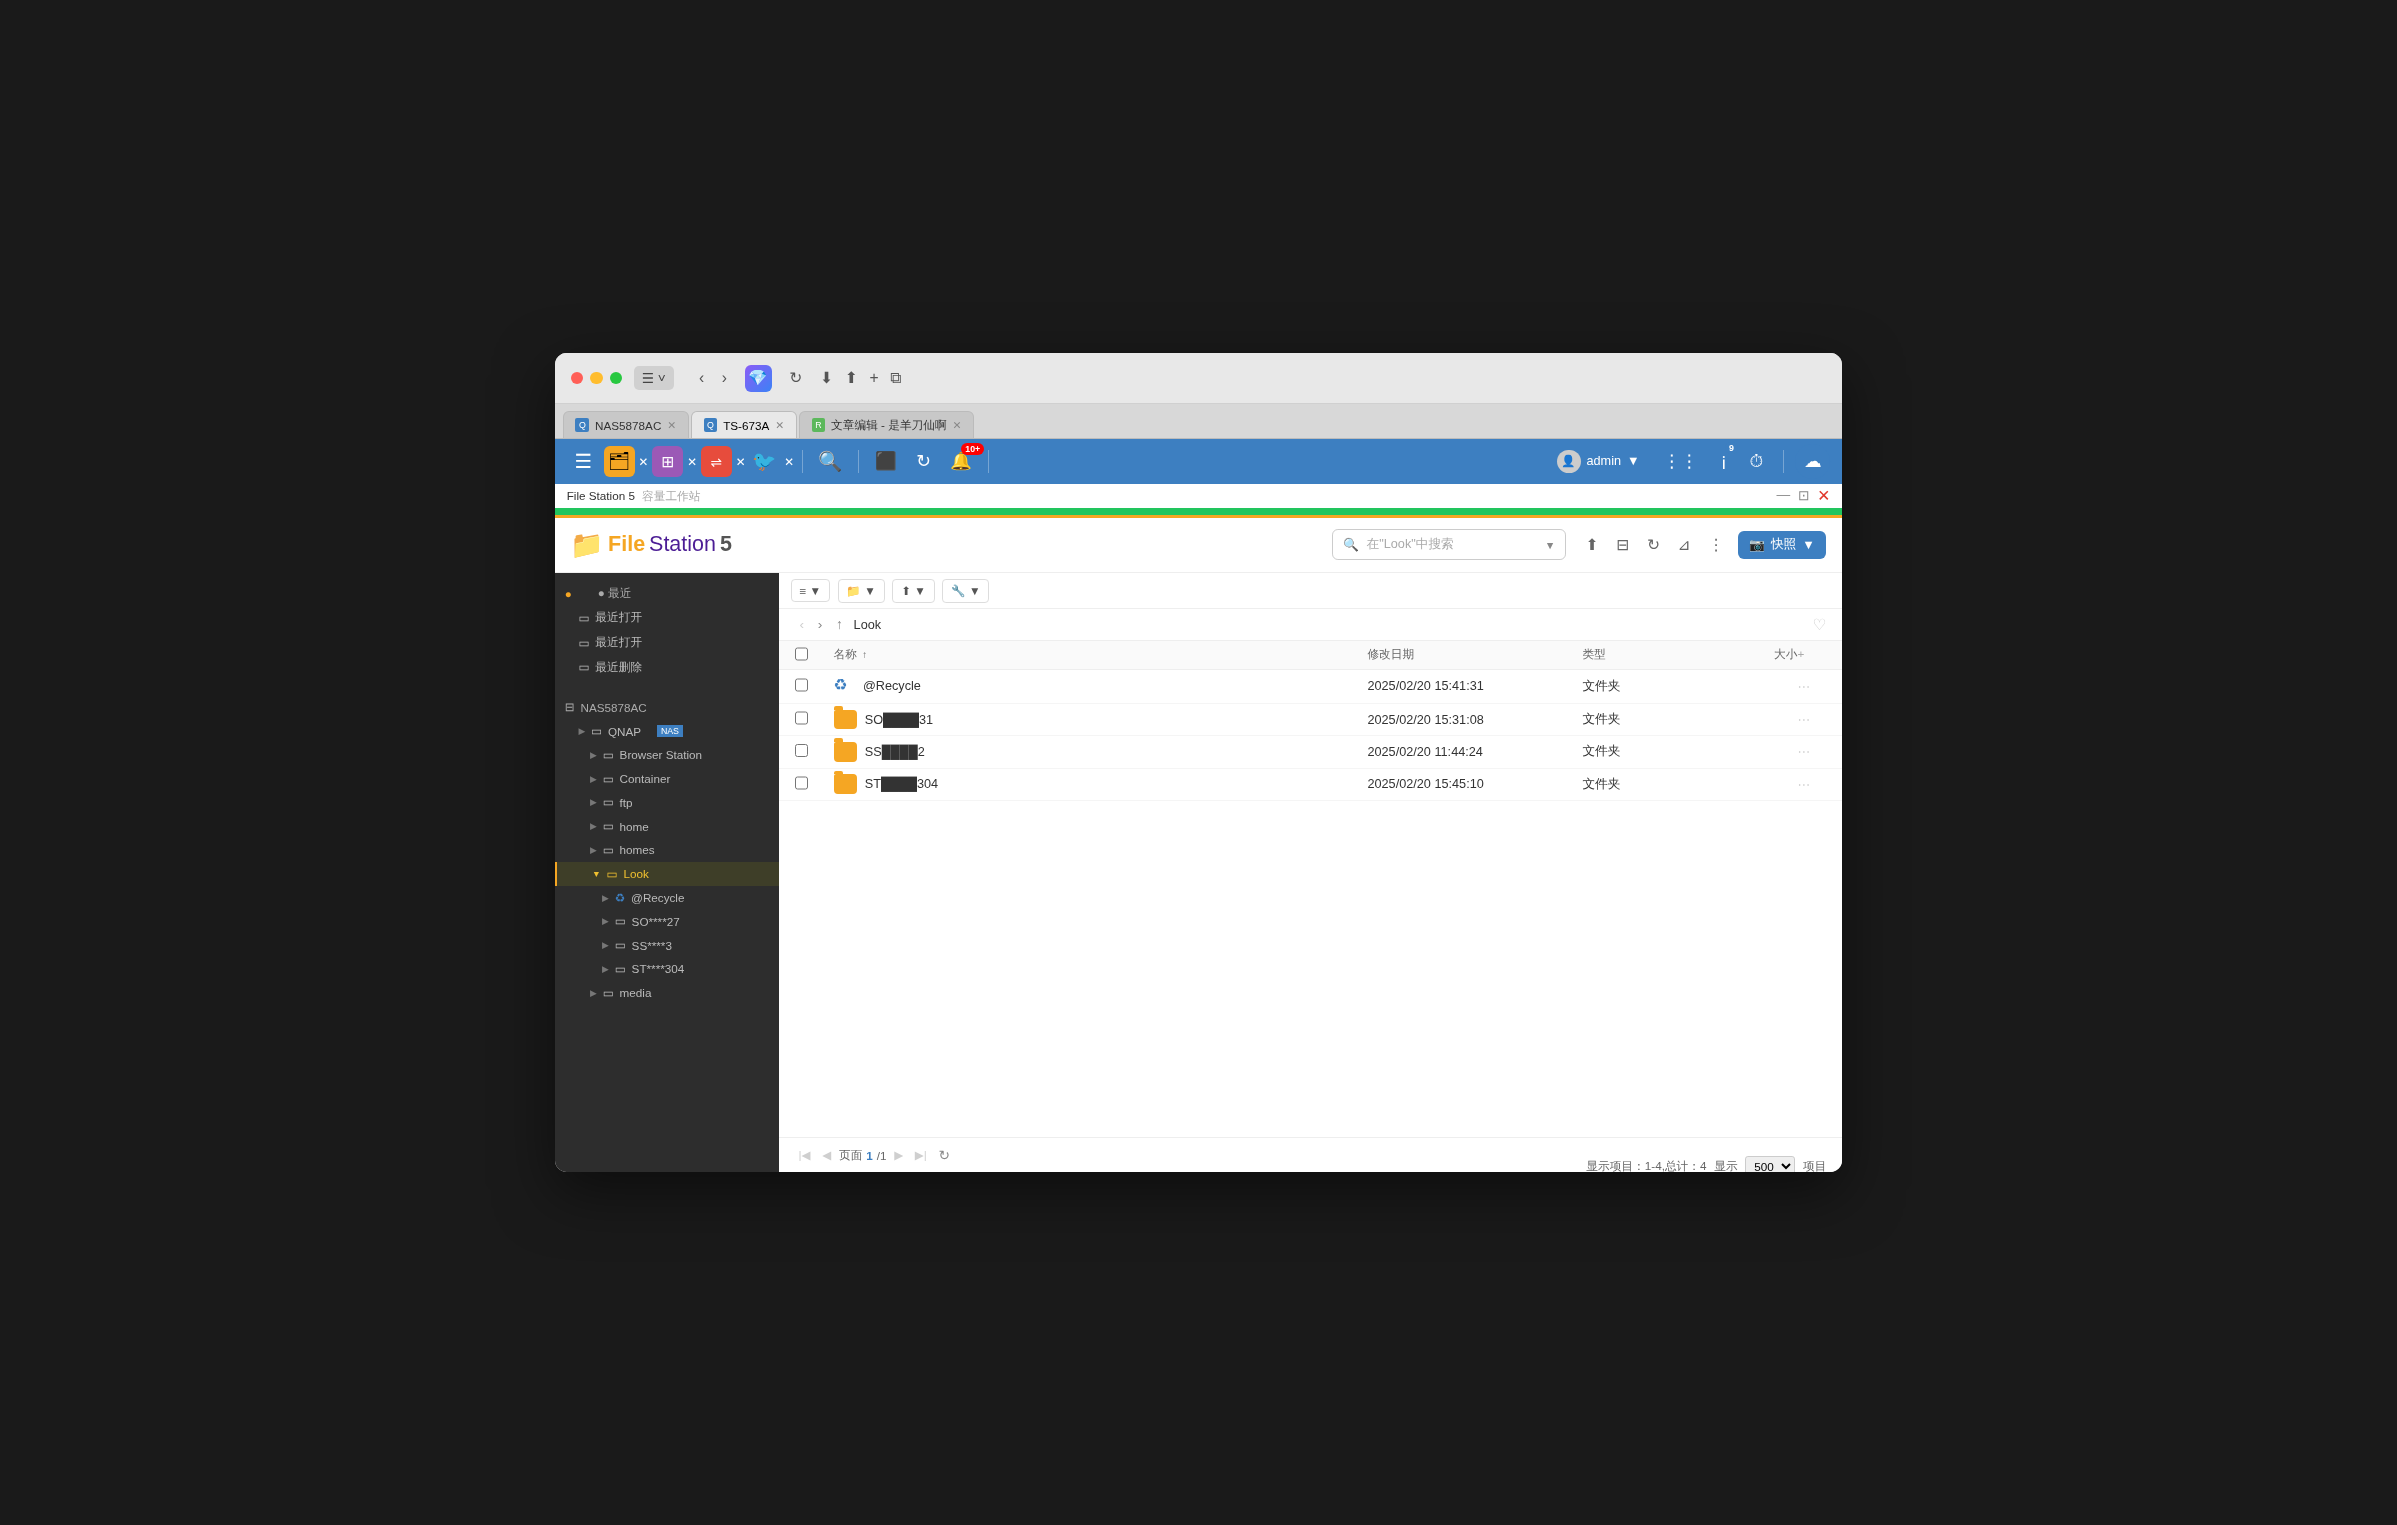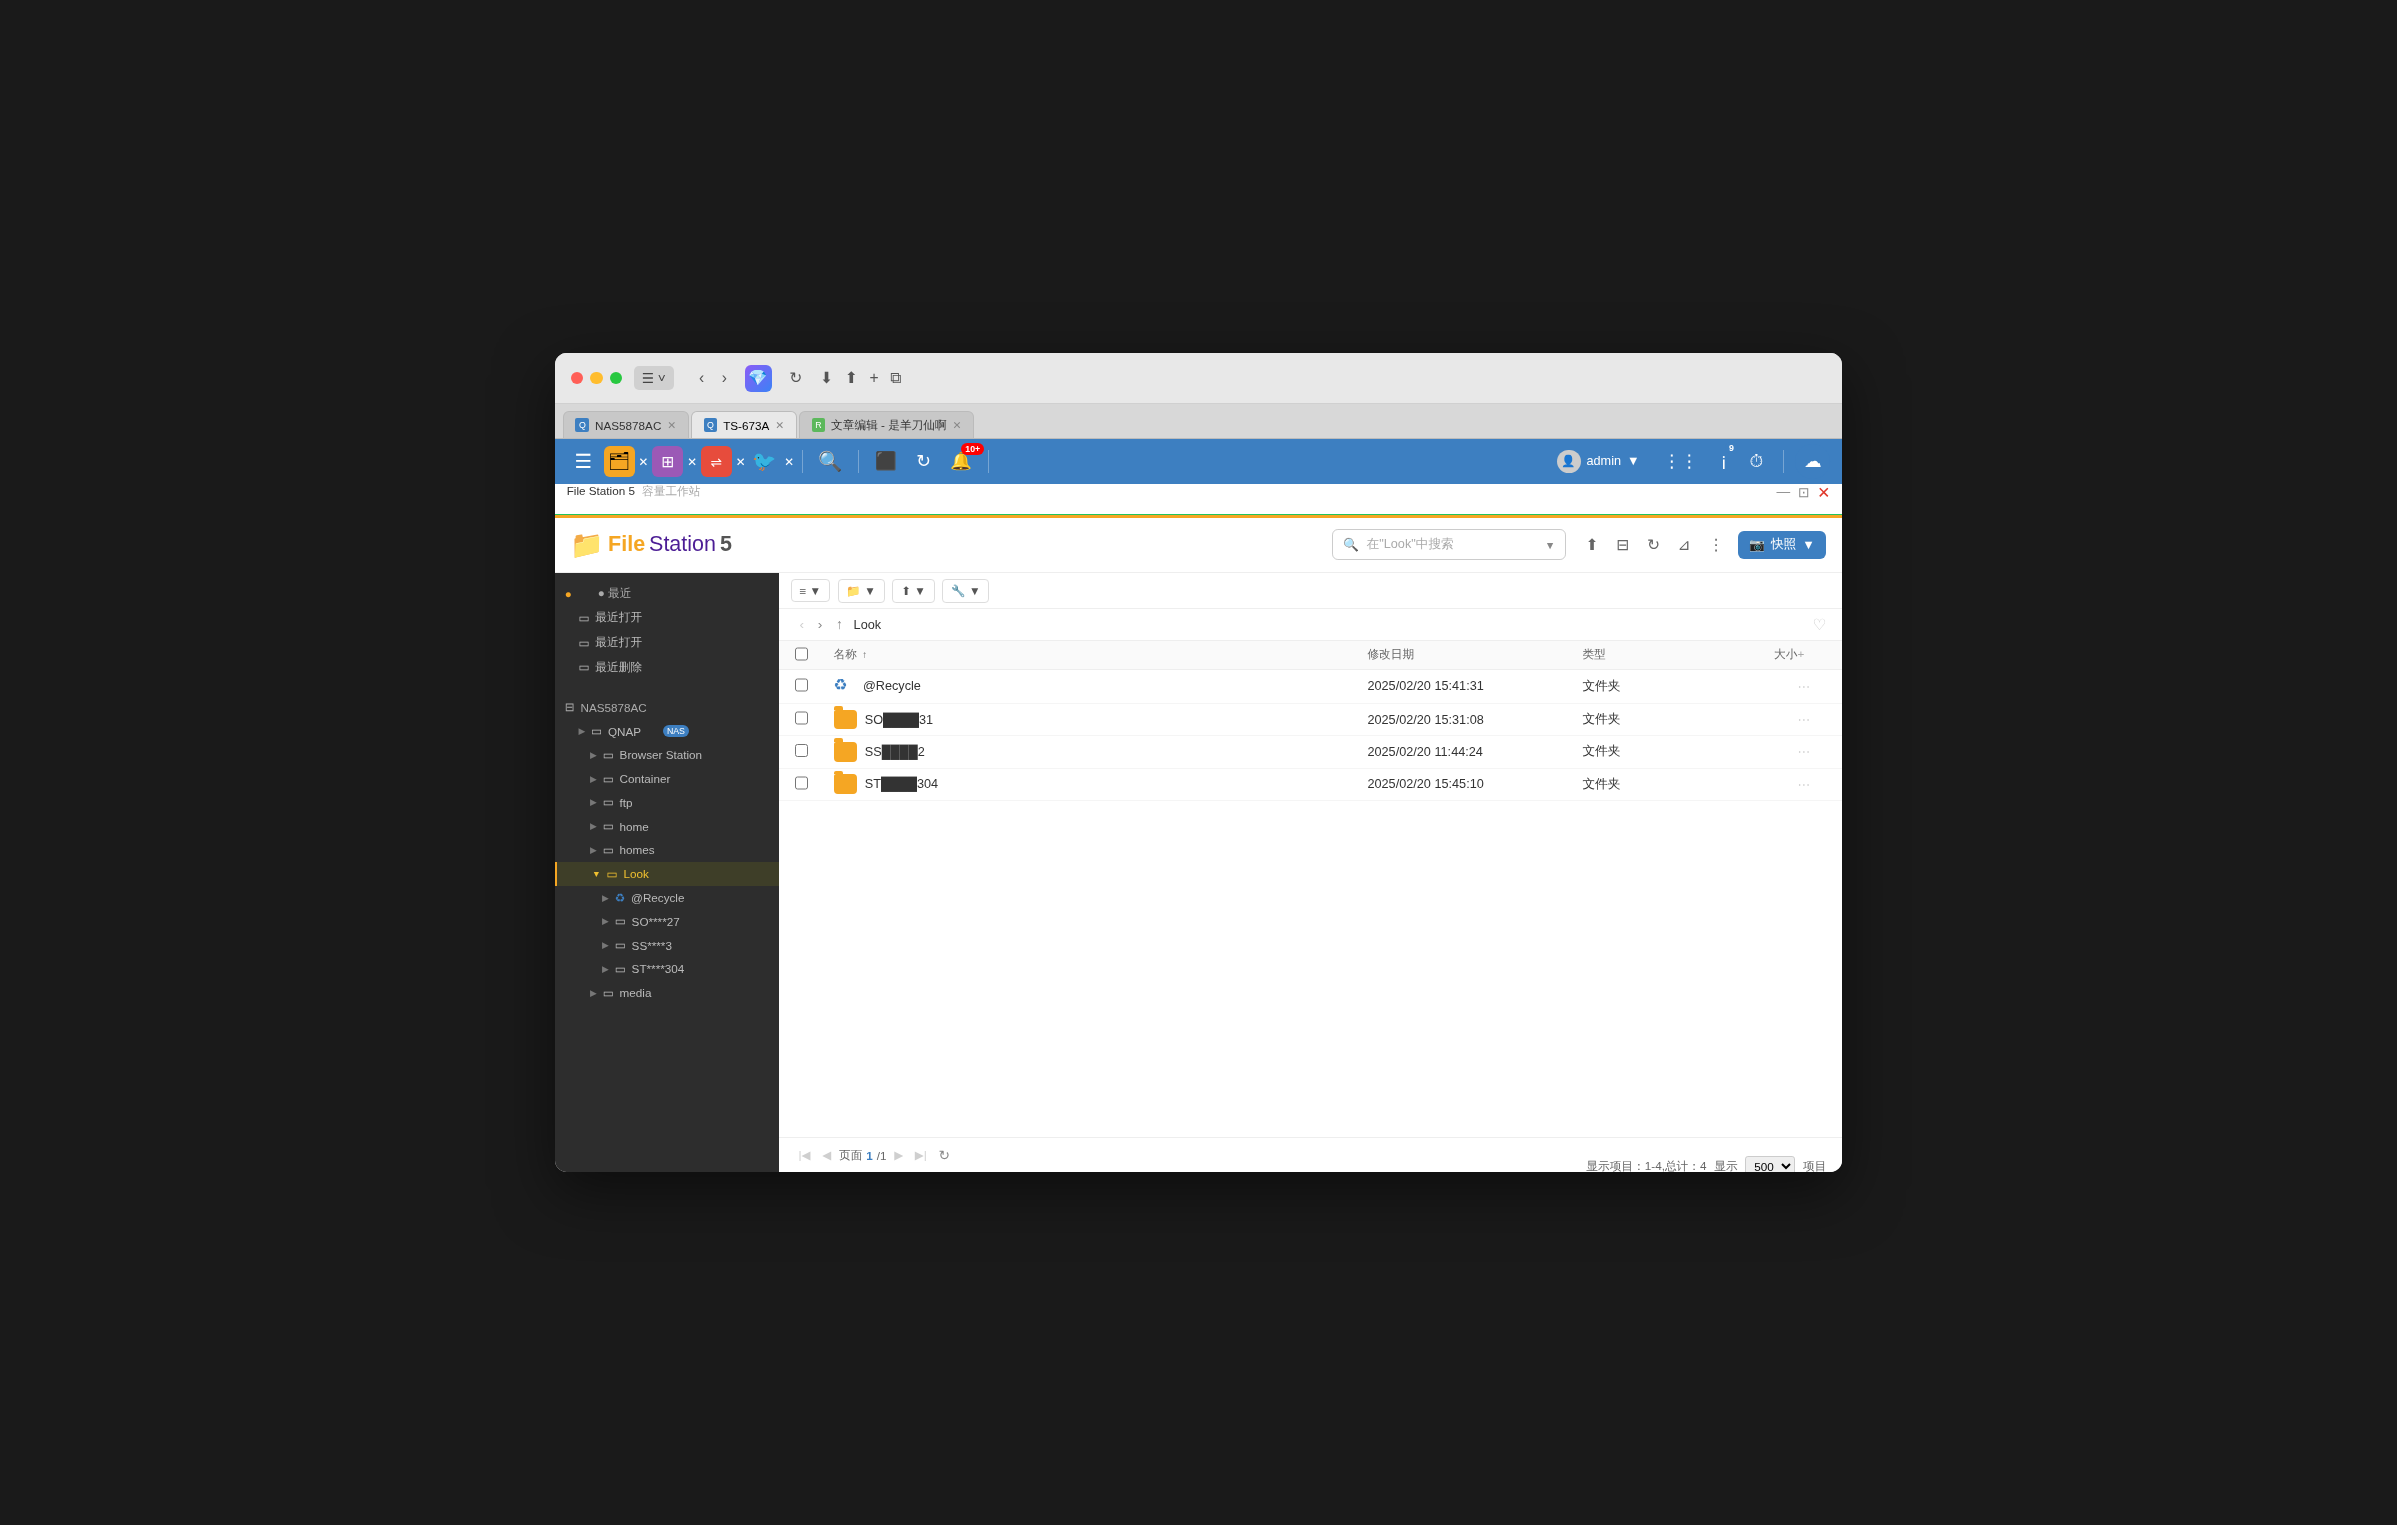--- a/index.html
+++ b/index.html
@@ -197,22 +197,23 @@
       margin-left: auto;
       display: flex;
       align-items: center;
       gap: 7.8px;
     }
     
     .window-bar {
       background: white;
       height: 31px;
       display: flex;
+      align-items: center;
       padding: 0 11.7px;
-      border-bottom: 1px solid #22c55e;
+      border-bottom: 7px solid #22c55e;
       flex-shrink: 0;
     }
     .window-title {
       font-size: 11.7px;
       font-weight: 500;
       color: #333;
     }
     .window-controls {
       margin-left: auto;
       display: flex;
@@ -492,23 +493,23 @@
       border-radius: 2.9px;
       padding: 2px 3.9px;
       font-size: 11.7px;
     }
     .nas-label {
       display: inline-flex;
       align-items: center;
       background: #3d7fc1;
       color: white;
       font-size: 8.8px;
-      border-radius: 6px;
+      border-radius: 0;
       padding: 1px 3.9px;
-      margin-left: 16px;
+      margin-left: 10px;
     }
   </style>
 </head>
 <body>
 
 <div class="browser-window">
 
   <div class="title-bar">
     <div class="traffic-lights">
       <div class="traffic-light tl-red"></div>

